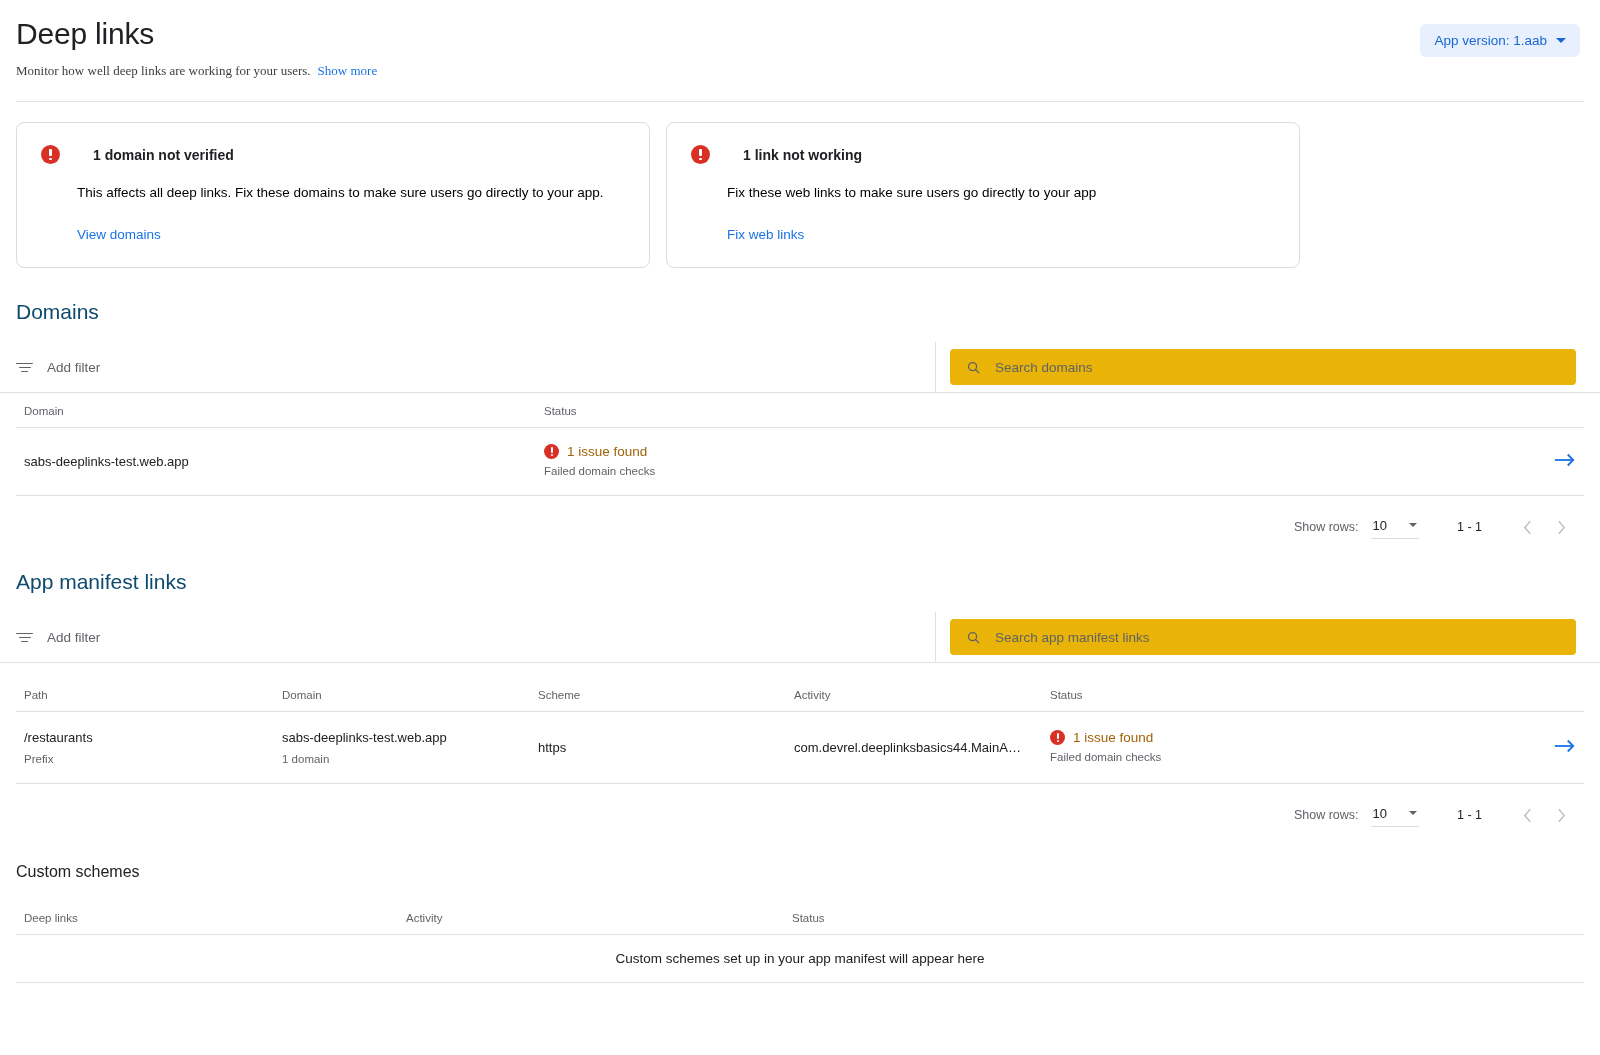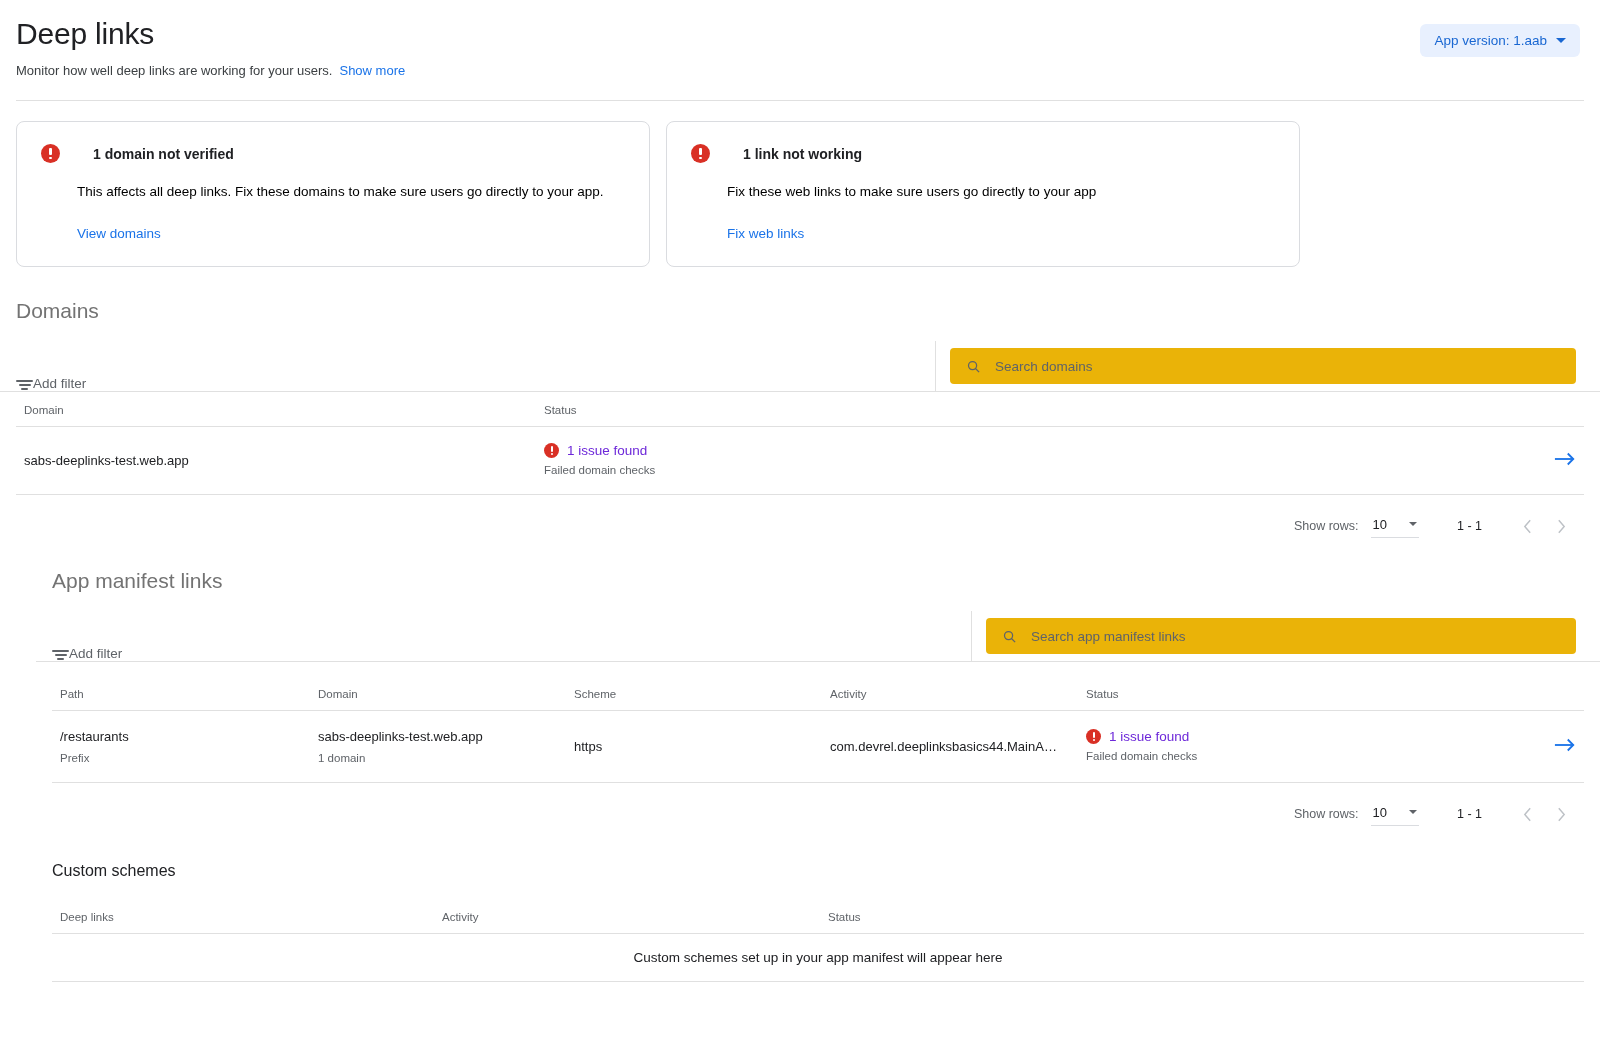--- a/index.html
+++ b/index.html
@@ -18,21 +18,21 @@
     display: flex; align-items: flex-start; justify-content: space-between;
     padding: 14px 16px 0 16px;
   }
   .page-title {
     font-size: 30px; font-weight: 400; color: #202124;
     letter-spacing: -0.2px; line-height: 40px; margin: 0;
   }
   .subtitle-row {
     display: flex; align-items: flex-end; gap: 7px;
     padding: 6px 16px 0 16px;
-    font-size: 13px; color: #3c4043;
+    font-size: 13px; color: #3c4043; font-family: Liberation Serif, serif;
   }
   .link { color: #1a73e8; cursor: pointer; }
 
   .version-chip {
     display: inline-flex; align-items: center; gap: 9px;
     background: #e8f0fe; color: #1967d2;
     border-radius: 6px; padding: 9px 14px;
     font-size: 13.5px; cursor: pointer;
     margin-top: 10px; margin-right: 4px;
   }
@@ -75,35 +75,35 @@
   .card-body {
     font-size: 13.5px; color: #000000; margin: 21px 0 0 36px;
   }
   .card-link {
     font-size: 13.5px; color: #1a73e8; margin: 27px 0 0 36px;
     display: inline-block; cursor: pointer;
   }
 
   
   .section-title {
-    font-size: 21px; font-weight: 400; color: #737373;
+    font-size: 21px; font-weight: 400; color: #0c4a6e;
     padding: 0 16px; margin: 0; line-height: 28px;
   }
   .sub-section-title {
     font-size: 16px; font-weight: 400; color: #202124;
     padding: 0 16px; margin: 0; line-height: 24px;
   }
 
   
   .filterbar {
     display: flex; align-items: stretch; height: 50px;
     margin-top: 16px;
   }
   .filter-left {
-    flex: 0 0 936px; display: flex; align-items: flex-end; 
+    flex: 0 0 936px; display: flex; align-items: center; gap: 14px;
     padding-left: 16px; border-right: 1px solid #e0e0e0;
   }
   .filter-icon { width: 17px; height: 13px; position: relative; }
   .filter-icon span {
     position: absolute; left: 0; height: 1.6px; background: #5f6368;
     border-radius: 1px;
   }
   .filter-icon span:nth-child(1) { top: 2px;  width: 17px; }
   .filter-icon span:nth-child(2) { top: 6px;  width: 12px; left: 2.5px; }
   .filter-icon span:nth-child(3) { top: 10px; width: 7px;  left: 5px; }
@@ -126,21 +126,21 @@
     text-align: left; padding: 12px 8px 10px 8px;
     border-bottom: 1px solid #e0e0e0; font-weight: 400;
   }
   table.tbl td {
     font-size: 13.5px; color: #202124; vertical-align: middle;
     padding: 16px 8px; border-bottom: 1px solid #e0e0e0;
   }
   .cell-main { font-size: 13px; color: #202124; line-height: 19px; }
   .cell-sub  { font-size: 11.5px; color: #5f6368; margin-top: 4px; line-height: 16px; }
   .status-line { display: flex; align-items: center; gap: 8px; }
-  .status-text { font-size: 13.5px; color: #6d28d9; }
+  .status-text { font-size: 13.5px; color: #a16207; }
   .arrow-cell { text-align: right; padding-right: 24px; }
   .arrow-link { color: #1a73e8; cursor: pointer; display: inline-block; }
   .truncate { overflow: hidden; text-overflow: ellipsis; white-space: nowrap; }
   .empty-row td {
     text-align: center; font-size: 13px; color: #5f6368;
     padding: 22px 8px;
   }
 
   
   .pager {
@@ -280,21 +280,21 @@
           </svg>
       </span>
       <span class="chev">
         <svg width="9" height="15" viewBox="0 0 10 16" fill="none" stroke="#bdc1c6" stroke-width="1.6">
             <polyline points="2,1 8,8 2,15"></polyline>
           </svg>
       </span>
     </div>
   </div>
 
-  <div style="margin-top:24px;padding-left:36px;">
+  <div style="margin-top:24px;">
     <h2 class="section-title">App manifest links</h2>
 
     <div class="filterbar">
       <div class="filter-left">
         <span class="filter-icon">
             <span></span>
             <span></span>
             <span></span>
           </span>
         <span class="filter-placeholder">Add filter</span>

